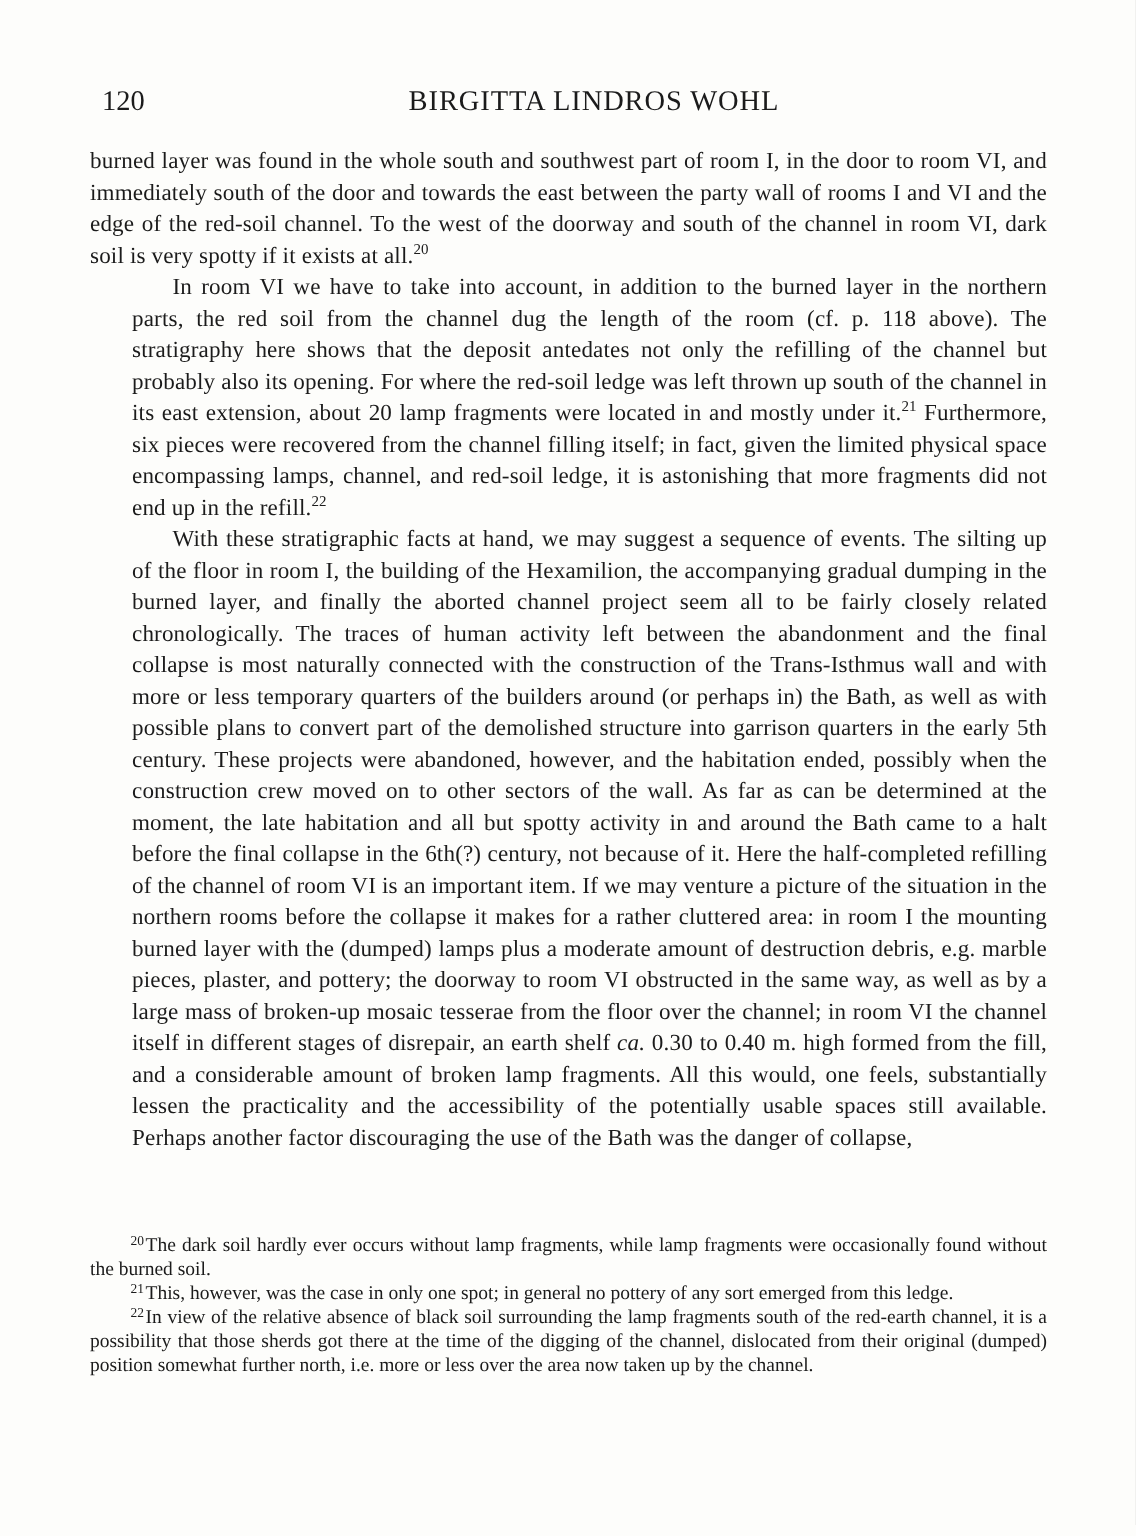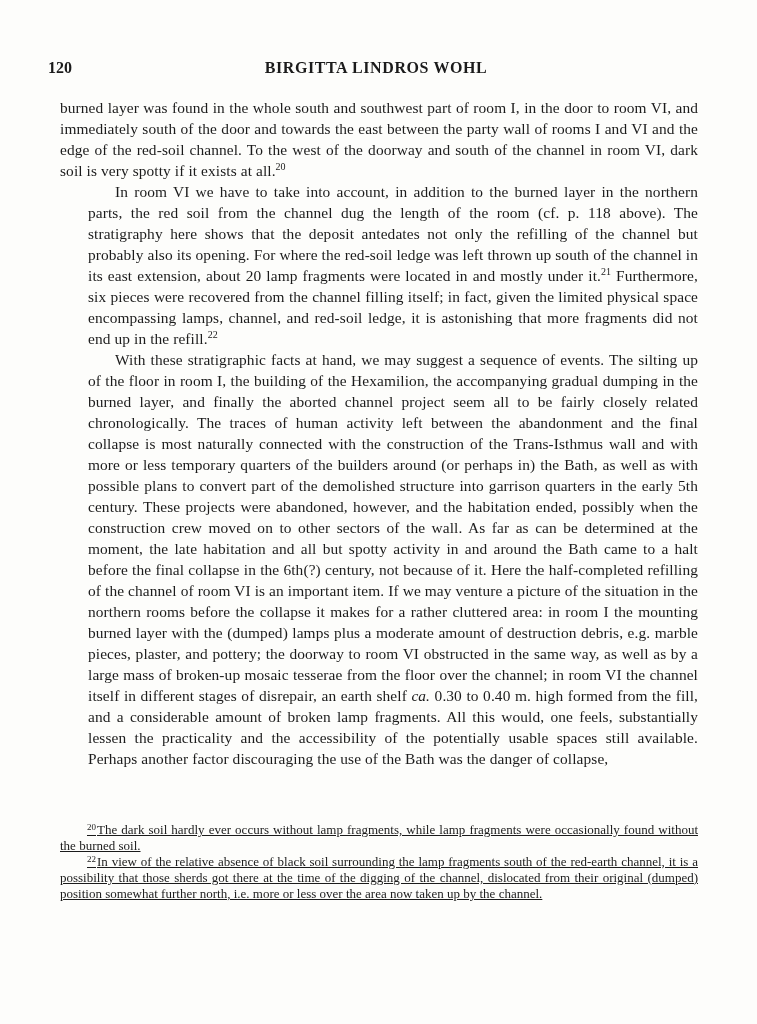--- a/index.html
+++ b/index.html
@@ -13,26 +13,25 @@
     height: 1024px;
     margin: 0 auto;
     background: #fdfdfb;
     font-family: "Liberation Serif", "DejaVu Serif", serif;
     color: #1b1b1b;
     overflow: hidden;
   }
   .running-head {
     position: absolute;
     top: 59px;
-    left: 48px;
+    left: 68px;
     width: 638px;
     height: 18px;
-    font-size: 16px;
+    font-size: 19px;
     line-height: 18px;
-    font-weight: bold;
   }
   .pageno {
     position: absolute;
     left: 0;
     top: 0;
   }
   .running-title {
     display: block;
     text-align: center;
     letter-spacing: 0.6px;
@@ -58,21 +57,21 @@
   }
   .footnotes {
     position: absolute;
     top: 822px;
     left: 60px;
     width: 638px;
     font-size: 13px;
     line-height: 15.9px;
     text-align: justify;
   }
-  .fn { margin: 0; text-indent: 27px; text-decoration: underline; }
+  .fn { margin: 0; text-indent: 27px; }
   .fn sup {
     font-size: 9px;
     line-height: 0;
     vertical-align: 4px;
     margin-right: 1px;
   }
   i { }
 </style>
 </head>
 <body>
@@ -85,16 +84,17 @@
   </header>
 
   <main class="body-text">
     <p class="para"><span>burned layer was found in the whole south and southwest part of room I, in the door to room VI, and immediately south of the door and towards the east between the party wall of rooms I and VI and the edge of the red-soil channel. To the west of the doorway and south of the channel in room VI, dark soil is very spotty if it exists at all.</span><sup>20</sup></p>
     <p class="para indent"><span>In room VI we have to take into account, in addition to the burned layer in the northern parts, the red soil from the channel dug the length of the room (cf. p. 118 above). The stratigraphy here shows that the deposit antedates not only the refilling of the channel but probably also its opening. For where the red-soil ledge was left thrown up south of the channel in its east extension, about 20 lamp fragments were located in and mostly under it.</span><sup>21</sup><span> Furthermore, six pieces were recovered from the channel filling itself; in fact, given the limited physical space encompassing lamps, channel, and red-soil ledge, it is astonishing that more fragments did not end up in the refill.</span><sup>22</sup></p>
     <p class="para indent"><span>With these stratigraphic facts at hand, we may suggest a sequence of events. The silting up of the floor in room I, the building of the Hexamilion, the accompanying gradual dumping in the burned layer, and finally the aborted channel project seem all to be fairly closely related chronologically. The traces of human activity left between the abandonment and the final collapse is most naturally connected with the construction of the Trans-Isthmus wall and with more or less temporary quarters of the builders around (or perhaps in) the Bath, as well as with possible plans to convert part of the demolished structure into garrison quarters in the early 5th century. These projects were abandoned, however, and the habitation ended, possibly when the construction crew moved on to other sectors of the wall. As far as can be determined at the moment, the late habitation and all but spotty activity in and around the Bath came to a halt before the final collapse in the 6th(?) century, not because of it. Here the half-completed refilling of the channel of room VI is an important item. If we may venture a picture of the situation in the northern rooms before the collapse it makes for a rather cluttered area: in room I the mounting burned layer with the (dumped) lamps plus a moderate amount of destruction debris, e.g. marble pieces, plaster, and pottery; the doorway to room VI obstructed in the same way, as well as by a large mass of broken-up mosaic tesserae from the floor over the channel; in room VI the channel itself in different stages of disrepair, an earth shelf </span><i>ca.</i><span> 0.30 to 0.40 m. high formed from the fill, and a considerable amount of broken lamp fragments. All this would, one feels, substantially lessen the practicality and the accessibility of the potentially usable spaces still available. Perhaps another factor discouraging the use of the Bath was the danger of collapse,</span></p>
   </main>
 
   <section class="footnotes">
     <p class="fn"><sup>20</sup><span>The dark soil hardly ever occurs without lamp fragments, while lamp fragments were occasionally found without the burned soil.</span></p>
+    <p class="fn"><sup>21</sup><span>This, however, was the case in only one spot; in general no pottery of any sort emerged from this ledge.</span></p>
     <p class="fn"><sup>22</sup><span>In view of the relative absence of black soil surrounding the lamp fragments south of the red-earth channel, it is a possibility that those sherds got there at the time of the digging of the channel, dislocated from their original (dumped) position somewhat further north, i.e. more or less over the area now taken up by the channel.</span></p>
   </section>
 
 </div>
 
 </body></html>

